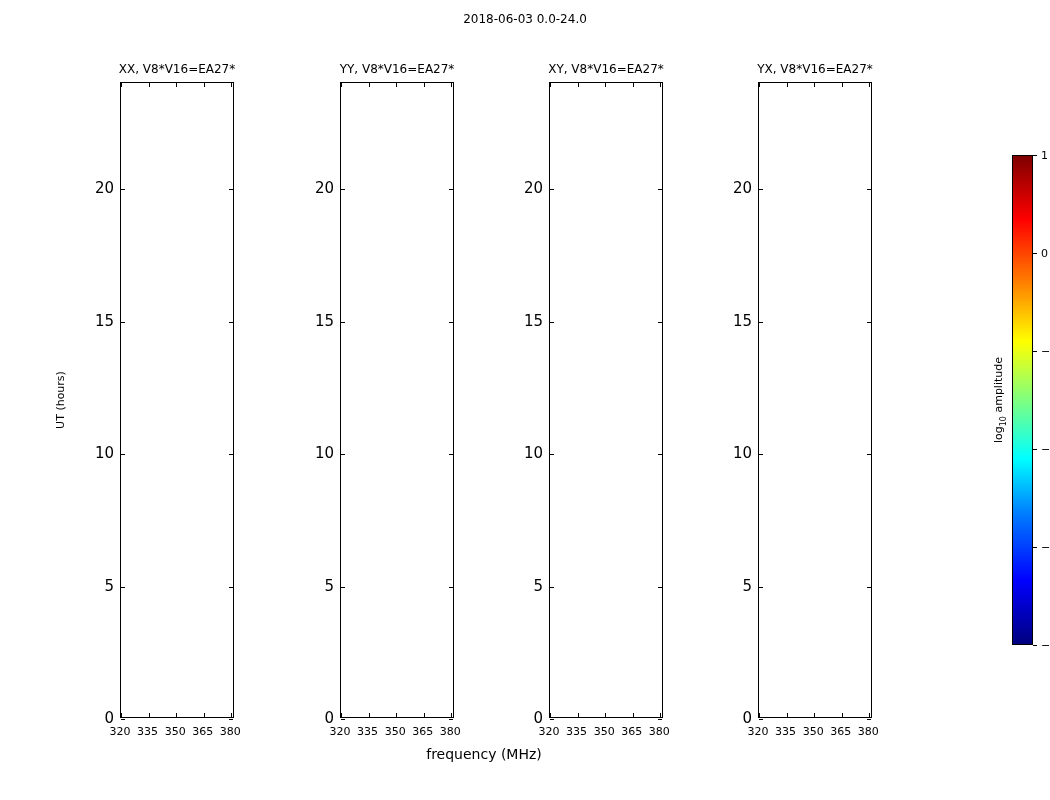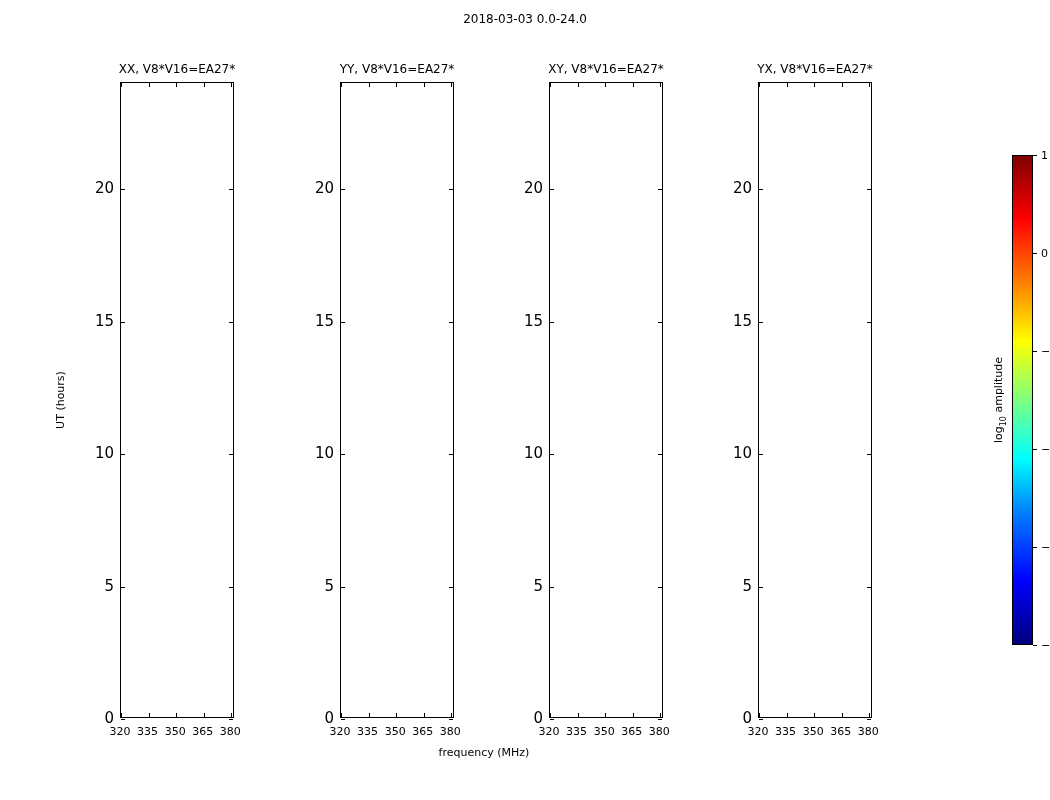--- a/index.html
+++ b/index.html
@@ -103,21 +103,21 @@
     top: 400px;
     transform: translate(-50%, -50%) rotate(-90deg);
     font-size: 11px;
     white-space: nowrap;
   }
   .xlabel {
     position: absolute;
     left: 484px;
     top: 746px;
     transform: translateX(-50%);
-    font-size: 11px;
+    font-size: 14px;
     white-space: nowrap;
   }
   
   #colorbar-wrap {
     position: absolute;
     left: 1012px;
     top: 155px;
     width: 21px;
     height: 490px;
   }
@@ -163,21 +163,21 @@
   }
   .cb-axis-label sub {
     font-size: 8px;
   }
 </style>
 </head>
 <body>
 
 <div id="figure">
 
-  <div class="suptitle">2018-03-03 0.0-24.0</div>
+  <div class="suptitle">2018-06-03 0.0-24.0</div>
 
   <div class="panel" id="panel-0" style="left:120px;">
     <div class="panel-title">XX, V8*V16=EA27*</div>
     <div class="axes">
         <div class="ytick-in" style="top: 636px;"></div>
         <div class="ytick-in-right" style="top: 636px;"></div>
         <div class="ytick-in" style="top: 503.5px;"></div>
         <div class="ytick-in-right" style="top: 503.5px;"></div>
         <div class="ytick-in" style="top: 371px;"></div>
         <div class="ytick-in-right" style="top: 371px;"></div>

